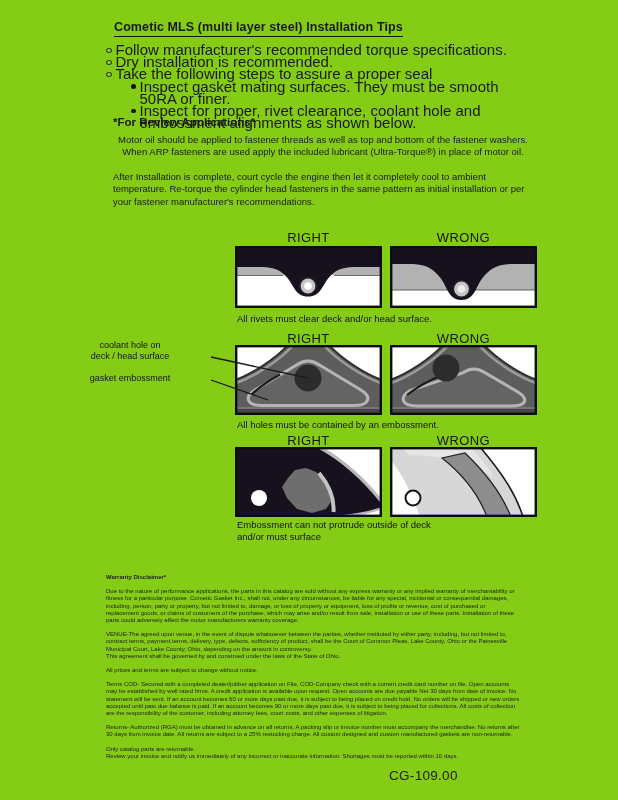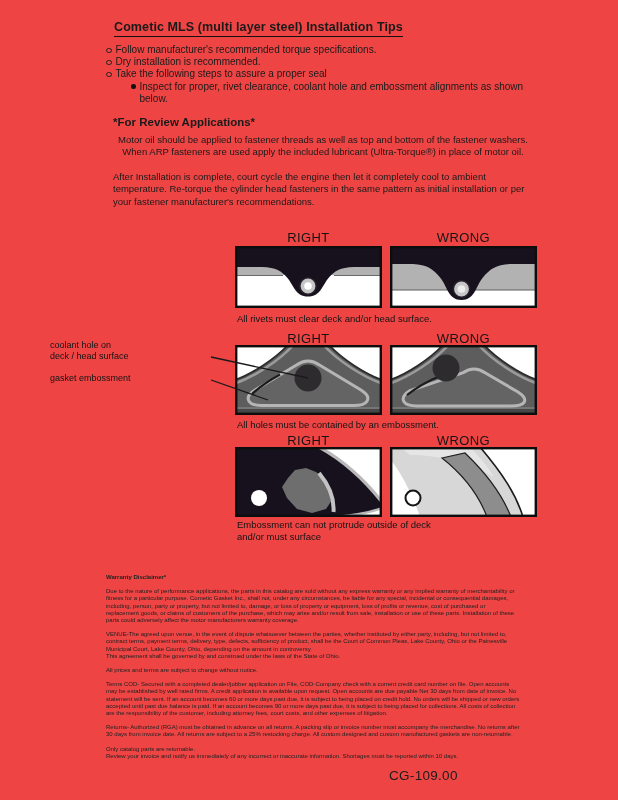--- a/index.html
+++ b/index.html
@@ -1,43 +1,43 @@
 <!DOCTYPE html>
 <html><head>
 <meta charset="utf-8">
 <style>
   html,body { margin:0; padding:0; background:#ffffff; }
   .page {
-    position:relative; width:618px; height:800px; background:#ef4444;
+    position:relative; width:618px; height:800px; background:#84cc16;
     font-family:"Liberation Sans", sans-serif; color:#1a1a1a; overflow:hidden;text-decoration:underline;
   }
   .title {
     position:absolute; left:114px; top:20px; font-size:12.5px; font-weight:bold;
     letter-spacing:.1px;
   }
   .title span { display:inline-block; border-bottom:1.6px solid #111; padding-bottom:1.5px; }
 
-  .bullets { position:absolute; left:106px; top:44px; width:424px; font-size:10px; line-height:12.2px; }
+  .bullets { position:absolute; left:106px; top:44px; width:424px; font-size:15px; line-height:12.2px; }
   .b-row { display:flex; align-items:flex-start; }
   .mk-open { display:inline-block; width:3.5px; height:3.5px; border:1px solid #222; border-radius:50%; margin:3.5px 4px 0 0; flex:none; }
   .mk-solid { display:inline-block; width:4.5px; height:4.5px; background:#111; border-radius:50%; margin:3.5px 4px 0 0; flex:none; }
   .sub { margin-left:25px; }
 
   .diesel-h { position:absolute; left:113px; top:116px; font-size:11.5px; font-weight:bold; }
   .para { position:absolute; left:113px; width:420px; font-size:9.5px; line-height:12.3px; }
   .para.p1 { top:134px;text-align:center; }
   .para.p2 { top:171px; }
   .para.note { top:220px; }
 
   .diagrams { position:absolute; left:100px; top:230px; width:450px; height:322px; }
   .dg-label { position:absolute; width:147px; text-align:center; font-size:13px; letter-spacing:.4px; color:#141414; }
   .dg-box { position:absolute; width:147px; }
   .dg-box svg { display:block; width:147px; }
   .dg-caption { position:absolute; left:137px; font-size:9.5px; line-height:11.5px; color:#141414; }
-  .ann { position:absolute; right:340px; width:160px; text-align:left; font-size:9px; line-height:10.5px; color:#141414; }
+  .ann { position:absolute; right:340px; width:160px; text-align:center; font-size:9px; line-height:10.5px; color:#141414; }
   .leaders { position:absolute; left:0; top:0; pointer-events:none; }
 
   .dz { position:absolute; left:106px; top:574px; width:414px; font-size:6px; line-height:7.2px; color:#222; }
   .dz p { margin:0 0 7px 0; }
   .dz p.tight { margin-bottom:0; }
   .dz .dh { font-weight:bold; margin-bottom:7px; }
 
   .pagenum { position:absolute; left:389px; top:768px; font-size:13.5px; letter-spacing:.3px; color:#1c1c1c; }
 </style>
 </head>
@@ -54,20 +54,24 @@
       <span class="mk-open"></span>
       <span>Follow manufacturer's recommended torque specifications.</span>
     </div>
     <div class="b-row">
       <span class="mk-open"></span>
       <span>Dry installation is recommended.</span>
     </div>
     <div class="b-row">
       <span class="mk-open"></span>
       <span>Take the following steps to assure a proper seal</span>
+    </div>
+    <div class="b-row sub">
+      <span class="mk-solid"></span>
+      <span>Inspect gasket mating surfaces.  They must be smooth 50RA or finer.</span>
     </div>
     <div class="b-row sub">
       <span class="mk-solid"></span>
       <span>Inspect for proper, rivet clearance, coolant hole and embossment alignments as shown below.</span>
     </div>
   </div>
 
   <div class="diesel-h">*For Review Applications*</div>
   <div class="para p1">Motor oil should be applied to fastener threads as well as top and bottom of the fastener washers. When ARP fasteners are used apply the included lubricant (Ultra-Torque®) in place of motor oil.</div>
   <div class="para p2">After Installation is complete, court cycle the engine then let it completely cool to ambient temperature. Re-torque the cylinder head fasteners in the same pattern as initial installation or per your fastener manufacturer's recommendations.</div>

